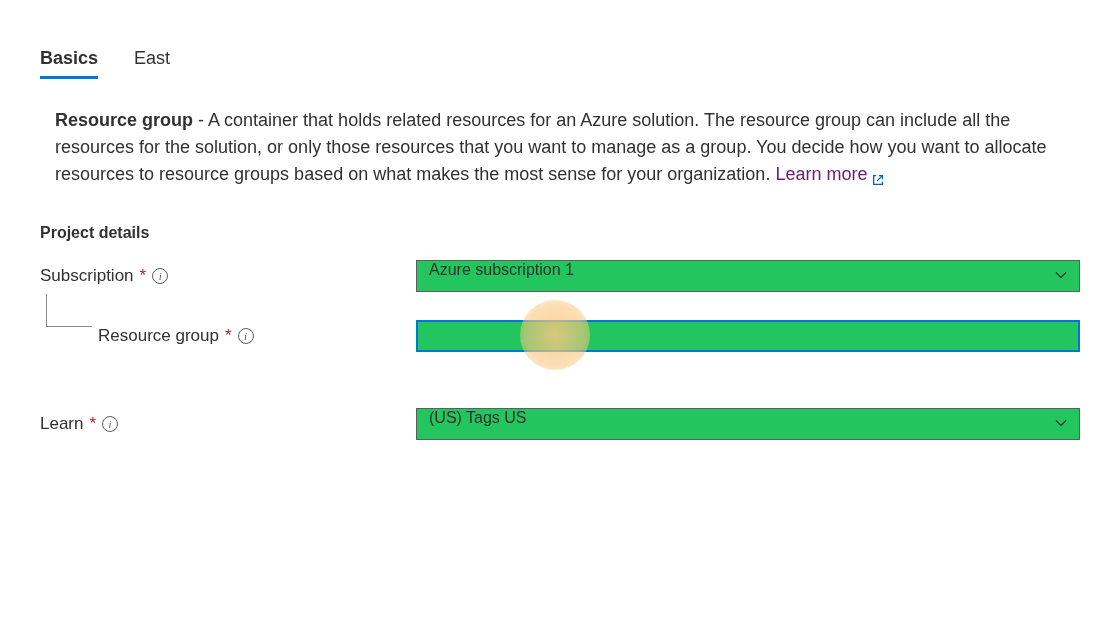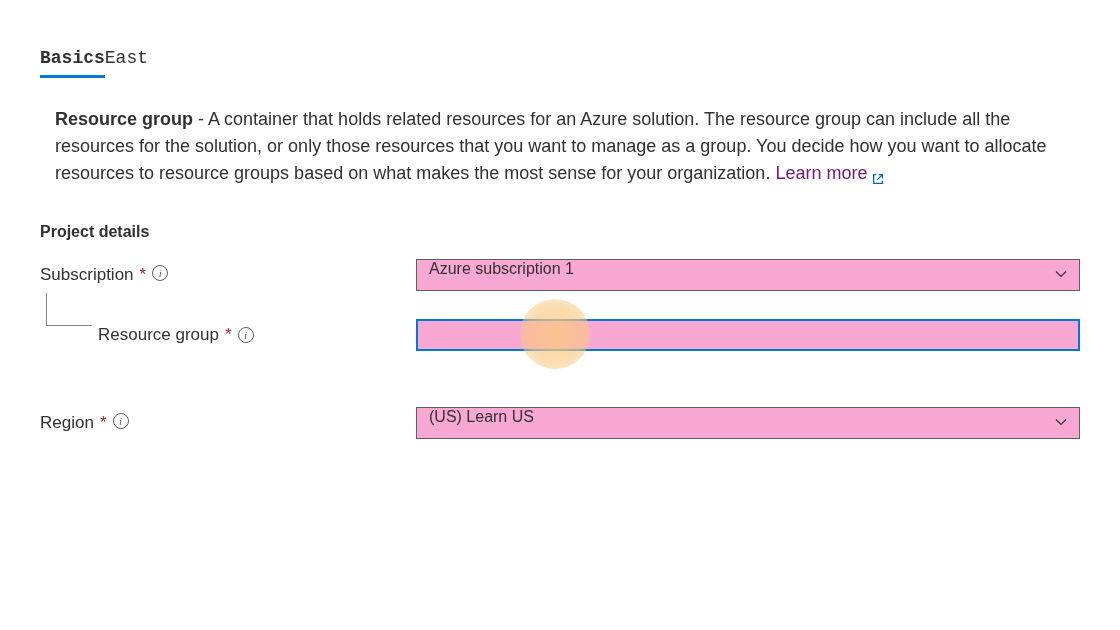--- a/index.html
+++ b/index.html
@@ -15,23 +15,23 @@
       padding: 0;
       width: 1120px;
       height: 630px;
       overflow: hidden;
     }
     .container {
       padding: 40px 40px 0 40px;
     }
     .tabs {
       display: flex;
+      gap: 36px;
       margin-bottom: 28px;
       padding-top: 8px;
-      font-family: Liberation Mono, monospace;
     }
     .tab {
       font-size: 18px;
       color: #323130;
       padding-bottom: 10px;
       cursor: pointer;
       position: relative;
     }
     .tab.active {
       font-weight: 600;
@@ -75,21 +75,21 @@
     }
     .form-row {
       display: flex;
       align-items: center;
       margin-bottom: 0;
       min-height: 36px;
     }
     .label-col {
       width: 376px;
       display: flex;
-      align-items: flex-start;
+      align-items: center;
       gap: 6px;
       font-size: 17px;
       color: #323130;
     }
     .required {
       color: #a4262c;
     }
     .info-icon {
       width: 16px;
       height: 16px;
@@ -108,21 +108,21 @@
       flex: 1;
       position: relative;
     }
     .select-field, .text-field {
       width: 100%;
       height: 32px;
       border: 1px solid #605e5c;
       padding: 0 36px 0 12px;
       font-size: 16px;
       font-family: inherit;
-      background: #f9a8d4;
+      background: #22c55e;
       color: #323130;
       outline: none;
     }
     .text-field {
       border: 2px solid #0078d4;
       padding: 0 12px;
     }
     .select-wrapper {
       position: relative;
     }
@@ -238,27 +238,27 @@
       <div class="click-indicator"></div>
       <input type="text" class="text-field" value="" style="">
     </div>
   </div>
 
   <div class="section-gap"></div>
 
 
   <div class="form-row">
     <div class="label-col">
-      <span>Region</span>
+      <span>Learn</span>
       <span class="required">*</span>
       <span class="info-icon">i</span>
     </div>
     <div class="input-col">
       <div class="select-wrapper">
-        <div class="select-field">(US) Learn US</div>
+        <div class="select-field">(US) Tags US</div>
         <span class="chevron-down">
           <svg width="14" height="14" viewBox="0 0 14 14" fill="none" stroke="#323130" stroke-width="1.2">
             <path d="M2 5 L7 10 L12 5"></path>
           </svg>
         </span>
       </div>
     </div>
   </div>
 
 </div>

